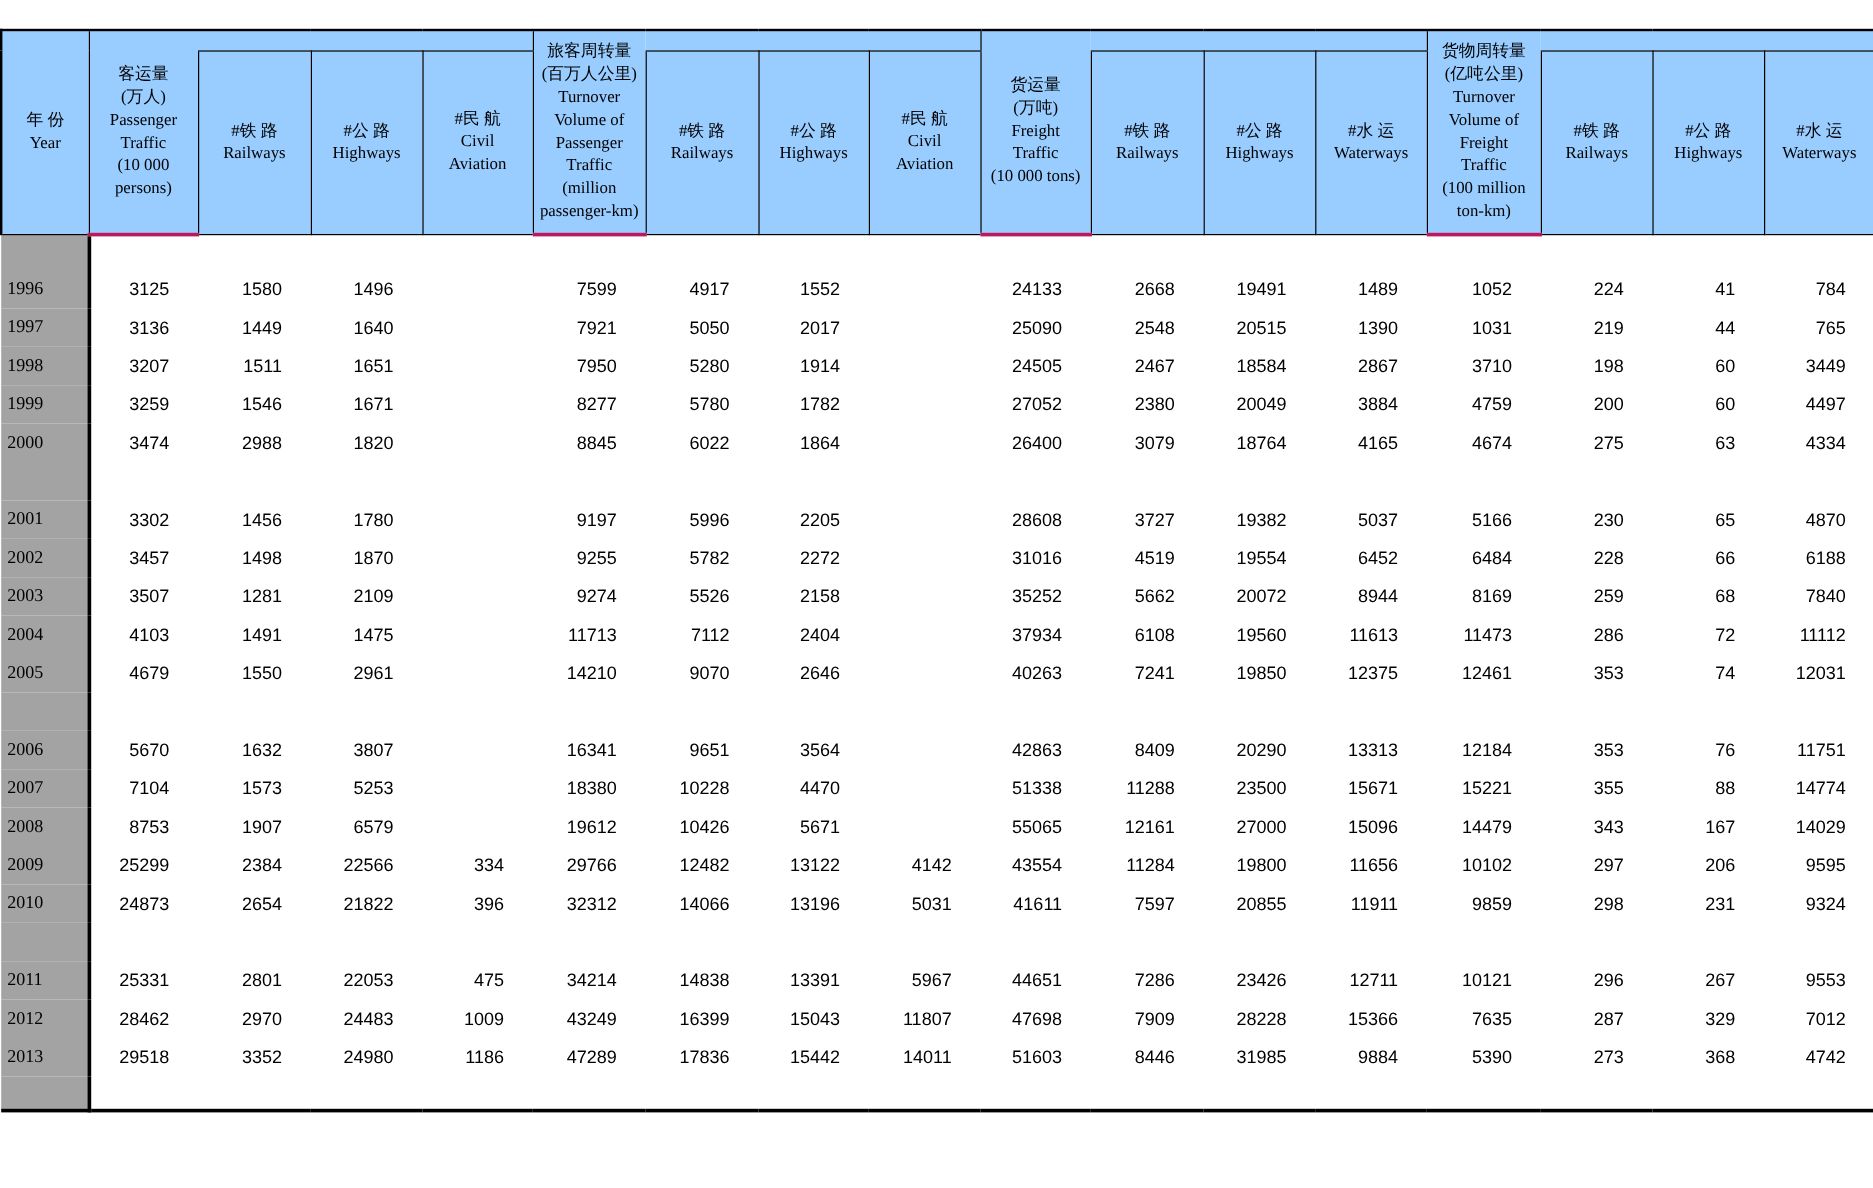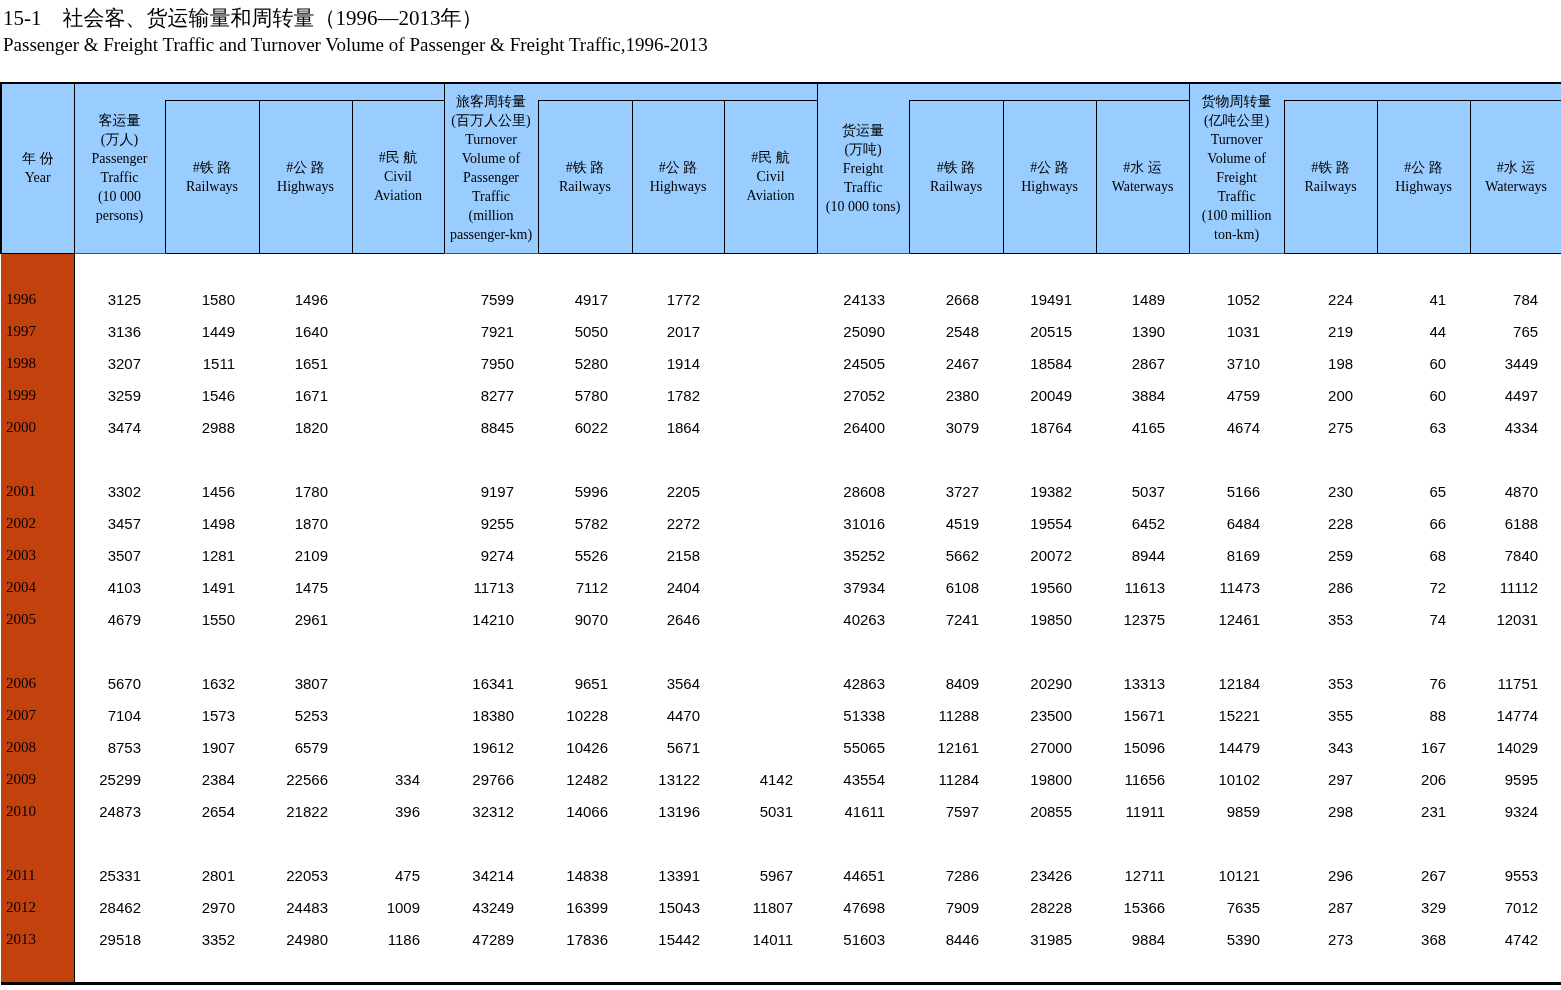--- a/index.html
+++ b/index.html
@@ -38,21 +38,21 @@
 
   th.th-year {
     border-top: 2px solid #000;
     border-left: 2px solid #000;
     border-right: 1px solid #000;
     border-bottom: 1px solid #000;
   }
   th.th-main {
     border-top: 2px solid #000;
     border-left: 1px solid #000;
-    border-bottom: 1px solid #be185d;
+    border-bottom: 3px solid #be185d;
     border-right: none;
   }
   th.th-strip {
     border-top: 2px solid #000;
     border-bottom: 1px solid #000;
     border-left: none;
     border-right: none;
   }
   th.th-strip-last { border-right: 1px solid #000; }
   th.th-sub {
@@ -66,42 +66,38 @@
     border: none;
     padding: 0;
     vertical-align: middle;
     font-size: 15px;
   }
   tbody tr       { height: 32px; }
   tbody tr.lead  { height: 30px; }
   tbody tr.tail  { height: 28px; }
 
   td.year {
-    background: #c2410c;
-    border-right: 1px solid #000000;
+    background: #a3a3a3;
+    border-right: 3px solid #000000;
     text-align: left;
     padding-left: 5px;
     font-family: "Liberation Serif", "DejaVu Serif", serif;
   }
   td.num {
     text-align: right;
     padding-right: 24px;
     font-family: "Liberation Sans", "DejaVu Sans", sans-serif;
   }
   tr.tail td { border-bottom: 3px solid #000; }
 </style>
 </head>
 <body>
 
 <div class="page">
 
-  <div class="titles">
-    <div class="title-zh">15-1　社会客、货运输量和周转量（1996—2013年）</div>
-    <div class="title-en">Passenger &amp; Freight Traffic and Turnover Volume of Passenger &amp; Freight Traffic,1996-2013</div>
-  </div>
 
   <table class="stat">
     <colgroup>
       <col style="width:73px">
       <col style="width:91px">
         <col style="width:94px">
         <col style="width:93px">
         <col style="width:92px">
       <col style="width:94px">
         <col style="width:94px">
@@ -187,21 +183,21 @@
           <td colspan="16"></td>
         </tr>
         <tr>
           <td class="year">1996</td>
           <td class="num">3125</td>
           <td class="num">1580</td>
           <td class="num">1496</td>
           <td class="num"></td>
           <td class="num">7599</td>
           <td class="num">4917</td>
-          <td class="num">1772</td>
+          <td class="num">1552</td>
           <td class="num"></td>
           <td class="num">24133</td>
           <td class="num">2668</td>
           <td class="num">19491</td>
           <td class="num">1489</td>
           <td class="num">1052</td>
           <td class="num">224</td>
           <td class="num">41</td>
           <td class="num">784</td>
         </tr>

